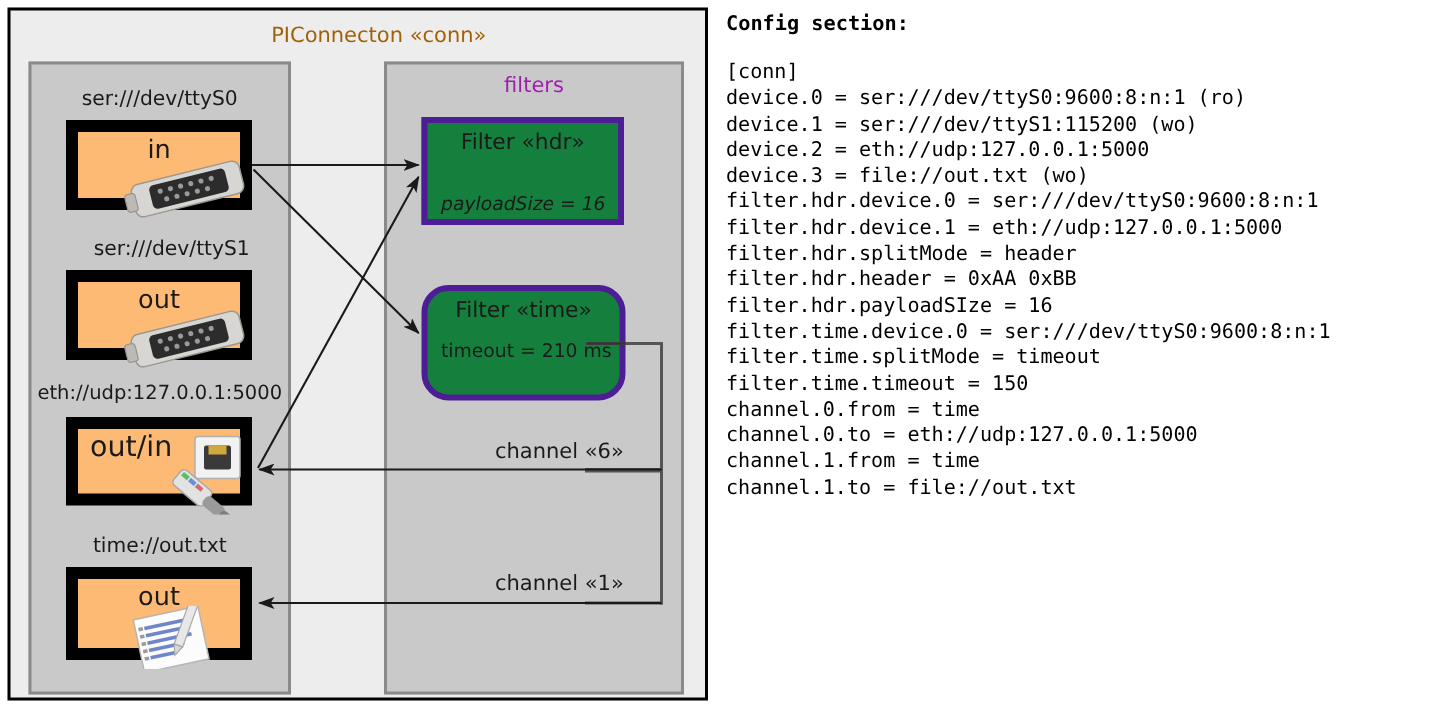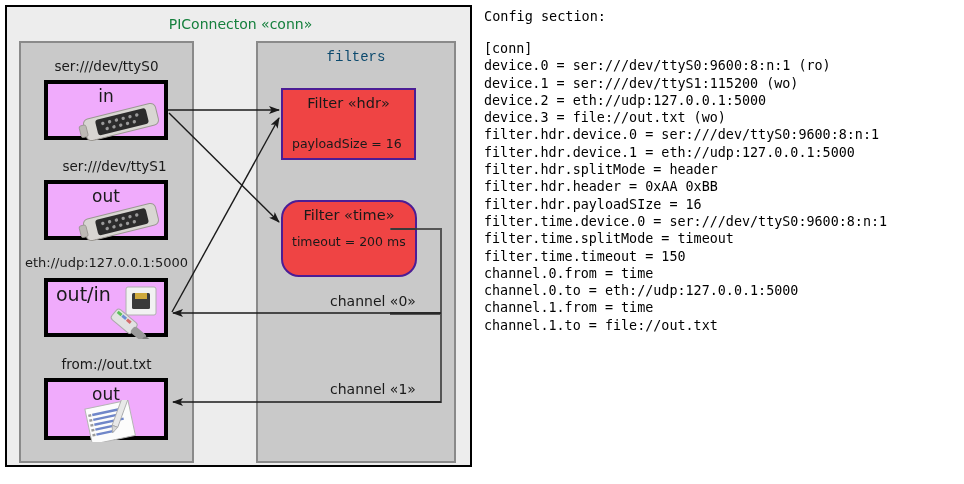--- a/index.html
+++ b/index.html
@@ -14,49 +14,48 @@
   
   #diagram{
     position:absolute;left:0;top:0;width:478px;height:484px;
   }
   .outer-box{
     position:absolute;left:5px;top:5px;width:467px;height:462px;
     background:#ededed;border:2px solid #000000;box-sizing:border-box;
   }
   .outer-title{
     position:absolute;left:0;top:9px;width:467px;text-align:center;
-    font-size:14px;color:#15803d;
+    font-size:14px;color:#a16207;padding-left:12px;
   }
   .panel{
     position:absolute;background:#c9c9c9;border:2px solid #8a8a8a;
     box-sizing:border-box;
   }
   .panel-left{left:19px;top:41px;width:175px;height:422px;}
   .panel-filters{left:256px;top:41px;width:200px;height:422px;}
   .panel-title{
     position:absolute;left:0;top:6px;width:100%;text-align:center;
-    font-size:14px;color:#0c4a6e;font-family:Liberation Mono, monospace;
+    font-size:14px;color:#a21caf;
   }
   .dev-label{
     position:absolute;text-align:center;font-size:13.5px;color:#1a1a1a;
     white-space:nowrap;
   }
   .dev-box{
-    position:absolute;background:#f0abfc;border:4px solid #000000;
+    position:absolute;background:#fdba74;border:8px solid #000000;
     box-sizing:border-box;
   }
   .dev-word{
     position:absolute;left:0;top:2px;width:100%;text-align:center;
     font-size:17px;color:#1a1a1a;
   }
   .dev-word.leftish{text-align:left;left:8px;width:auto;top:1px;font-size:19px;}
   .filter-box{
-    position:absolute;background:#ef4444;border:2px solid #4c1d95;
+    position:absolute;background:#15803d;border:4px solid #4c1d95;
     box-sizing:border-box;
-    margin-top:10px;
   }
   .filter-title{
     position:absolute;left:0;top:5px;width:100%;text-align:center;
     font-size:14.5px;color:#1a1a1a;
   }
   .filter-props{
     position:absolute;left:9px;font-size:12.5px;color:#1a1a1a;line-height:16px;
   }
   .chan-box{
     position:absolute;border:2px solid #555555;border-left:none;
@@ -67,21 +66,21 @@
   }
   svg.arrows{position:absolute;left:0;top:0;width:478px;height:484px;
     pointer-events:none;}
   
   .pic{position:absolute;}
   
   #config{
     position:absolute;left:484px;top:0;width:480px;height:484px;
   }
   .cfg-head{
-    position:absolute;left:0;top:8px;font-size:13.5px;font-weight:normal;
+    position:absolute;left:0;top:8px;font-size:13.5px;font-weight:bold;
     color:#000;font-family:"DejaVu Sans Mono","Liberation Mono",monospace;
   }
   .cfg-body{
     position:absolute;left:0;top:40px;
     font-family:"DejaVu Sans Mono","Liberation Mono",monospace;
     font-size:13.4px;line-height:17.3px;color:#000;white-space:pre;
   }
 </style>
 </head>
 <body>
@@ -155,21 +154,21 @@
         <rect x="6" y="30" width="26" height="13" rx="3" fill="#e2e2e2" stroke="#a9a9a9" stroke-width="1"></rect>
         <rect x="8" y="32" width="5" height="3" fill="#5bbf5b"></rect>
         <rect x="14" y="32" width="5" height="3" fill="#6b8fd4"></rect>
         <rect x="20" y="32" width="5" height="3" fill="#d46b6b"></rect>
         <rect x="30" y="33" width="16" height="8" rx="3" fill="#9a9a9a"></rect>
         <rect x="44" y="34" width="14" height="6" rx="3" fill="#7d7d7d"></rect>
       </g>
     </svg>
   </div>
 
-  <div class="dev-label" style="left:19px;top:356px;width:175px;">from://out.txt</div>
+  <div class="dev-label" style="left:19px;top:356px;width:175px;">time://out.txt</div>
   <div class="dev-box" style="left:44px;top:378px;width:124px;height:62px;">
     <div class="dev-word" style="text-align:center;">out</div>
     <svg class="pic" style="left:32px;top:18px;" width="72" height="42" viewBox="0 0 72 42">
       <g transform="rotate(-12 36 21)">
         <rect x="8" y="3" width="44" height="36" fill="#fcfcfc" stroke="#b5b5b5" stroke-width="1"></rect>
         <g fill="#6f86c9">
           <rect x="14" y="9" width="30" height="2.4"></rect>
           <rect x="14" y="14" width="30" height="2.4"></rect>
           <rect x="14" y="19" width="30" height="2.4"></rect>
           <rect x="14" y="24" width="24" height="2.4"></rect>
@@ -190,32 +189,32 @@
       </g>
     </svg>
   </div>
 
   <div class="panel panel-filters">
     <div class="panel-title">filters</div>
   </div>
 
   <div class="filter-box" style="left:281px;top:78px;width:135px;height:72px;">
     <div class="filter-title">Filter «hdr»</div>
-    <div class="filter-props" style="top:46px;">payloadSize = 16</div>
+    <div class="filter-props" style="top:46px;font-style:italic;">payloadSize = 16</div>
   </div>
 
   <div class="filter-box" style="left:281px;top:190px;width:136px;height:77px;border-radius:18px;">
     <div class="filter-title">Filter «time»</div>
-    <div class="filter-props" style="top:32px;">timeout = 200 ms</div>
+    <div class="filter-props" style="top:32px;">timeout = 210 ms</div>
   </div>
 
   <div class="chan-box" style="left:390px;top:228px;width:52px;height:86px;"></div>
   <div class="chan-box" style="left:390px;top:313px;width:52px;height:90px;"></div>
 
-  <div class="chan-label" style="left:330px;top:293px;">channel «0»</div>
+  <div class="chan-label" style="left:330px;top:293px;">channel «6»</div>
   <div class="chan-label" style="left:330px;top:381px;">channel «1»</div>
 
   <svg class="arrows">
     <defs>
       <marker id="ah" markerWidth="11" markerHeight="8" refX="10" refY="4" orient="auto" markerUnits="userSpaceOnUse">
         <path d="M0,0 L11,4 L0,8 L2.6,4 z" fill="#1a1a1a"></path>
       </marker>
     </defs>
     <g stroke="#1a1a1a" stroke-width="1.4" fill="none" marker-end="url(#ah)">
 

